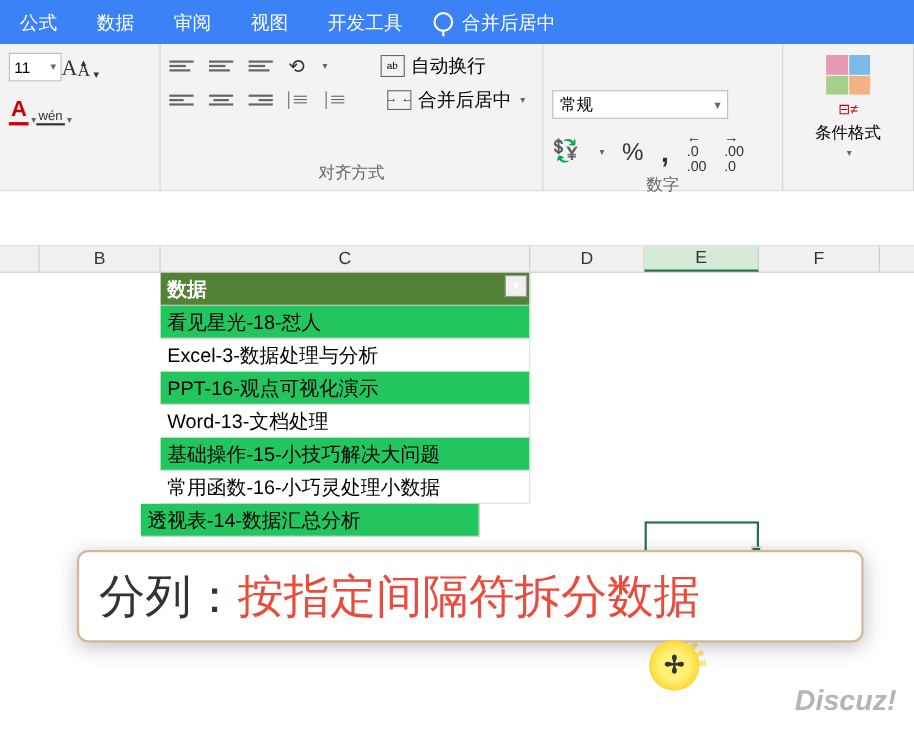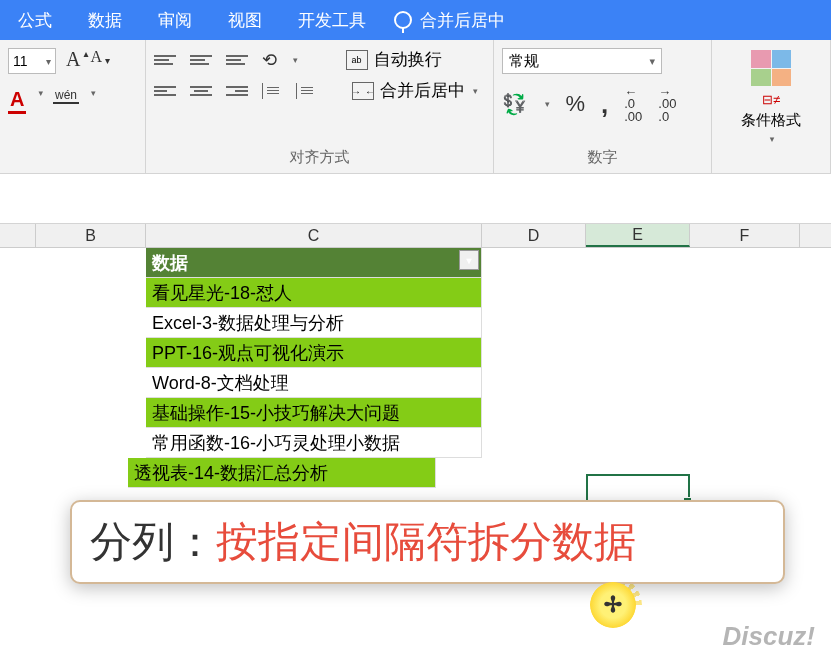--- a/index.html
+++ b/index.html
@@ -12,21 +12,21 @@
     .tellme-icon::after { content: ''; position: absolute; bottom: -6px; left: 50%; transform: translateX(-50%); width: 2px; height: 6px; background: #fff; }
     
     .ribbon-content { background: #f3f3f3; height: 134px; display: flex; border-bottom: 1px solid #d4d4d4; }
     .ribbon-group { border-right: 1px solid #d4d4d4; padding: 4px 8px; display: flex; flex-direction: column; justify-content: space-between; }
     .group-label { text-align: center; font-size: 15px; color: #666; padding: 2px 0; }
     .group-body { flex: 1; display: flex; align-items: center; gap: 6px; }
     
     .font-group { width: 146px; }
     .fontsize-select { width: 48px; height: 26px; border: 1px solid #bbb; background: #fff; font-size: 14px; display: flex; align-items: center; justify-content: space-between; padding: 0 4px; }
     .fontsize-select::after { content: '▾'; font-size: 10px; color: #666; }
-    .font-row { display: flex; gap: 10px; align-items: flex-start; }
+    .font-row { display: flex; align-items: flex-end; }
     .font-icon-a { font-size: 20px; font-family: serif; color: #333; position: relative; }
     .font-icon-a.big::after { content: '▴'; font-size: 10px; position: absolute; right: -8px; top: 0; }
     .font-icon-a.small::after { content: '▾'; font-size: 10px; position: absolute; right: -8px; bottom: 0; }
     .font-color { color: #c00; font-size: 20px; font-weight: bold; border-bottom: 3px solid #c00; padding: 0 2px; }
     .wen { font-size: 12px; color: #333; border-bottom: 2px solid #333; padding: 0 2px; }
     .dd { font-size: 9px; color: #666; margin-left: 2px; }
     
     .align-group { width: 348px; }
     .align-body { display: flex; flex-direction: column; gap: 8px; flex: 1; }
     .align-row { display: flex; gap: 14px; align-items: center; }
@@ -63,21 +63,21 @@
     .formula-bar { height: 50px; border-bottom: 1px solid #d4d4d4; background: #fff; }
     
     .grid { position: relative; }
     .col-headers { display: flex; height: 24px; background: #f0f0f0; border-bottom: 1px solid #ccc; }
     .col-h { border-right: 1px solid #ccc; text-align: center; font-size: 16px; color: #333; display: flex; align-items: center; justify-content: center; }
     .col-h.sel { background: #d6e9d8; border-bottom: 2px solid #217346; }
     .row-area { position: relative; }
     .cell { position: absolute; border-right: 1px solid #ddd; border-bottom: 1px solid #ddd; padding: 2px 6px; font-size: 18px; display: flex; align-items: center; }
     .table-header { background: #548235; color: #fff; font-weight: bold; }
     .filter-btn { position: absolute; right: 2px; top: 2px; width: 20px; height: 20px; background: #f0f0f0; border: 1px solid #999; display: flex; align-items: center; justify-content: center; font-size: 10px; }
-    .table-row-odd { background: #84cc16; }
+    .table-row-odd { background: #22c55e; }
     .table-row-even { background: #fff; }
     .sel-cell { position: absolute; border: 2px solid #217346; background: #fff; }
     .sel-cell::after { content: ''; position: absolute; right: -4px; bottom: -4px; width: 7px; height: 7px; background: #217346; border: 1px solid #fff; }
     
     .callout { position: absolute; left: 70px; top: 500px; width: 715px; height: 84px; background: #fff; border: 2px solid #d4b896; border-radius: 10px; box-shadow: 0 4px 18px rgba(0,0,0,0.25); display: flex; align-items: center; padding: 0 18px; font-size: 42px; }
     .callout .lbl { color: #333; }
     .callout .txt { color: #e74c3c; }
     
     .yellow-burst { position: absolute; left: 590px; top: 582px; width: 46px; height: 46px; background: radial-gradient(circle, #fff176 40%, #fdd835 70%, transparent 72%); border-radius: 50%; display: flex; align-items: center; justify-content: center; }
     .yellow-burst::before { content: ''; position: absolute; inset: -6px; background: conic-gradient(#fdd835 0 10deg, transparent 10deg 20deg, #fdd835 20deg 30deg, transparent 30deg 40deg, #fdd835 40deg 50deg, transparent 50deg 60deg, #fdd835 60deg 70deg, transparent 70deg 80deg, #fdd835 80deg 90deg, transparent 90deg); border-radius: 50%; z-index: -1; opacity: 0.6;}
@@ -177,21 +177,21 @@
           <span class="merge-icon"></span>
           <span>合并后居中</span>
           <span class="dd">▾</span>
         </div>
       </div>
     </div>
     <div class="group-label">对齐方式</div>
   </div>
 
   <div class="ribbon-group number-group">
-    <div class="number-body" style="padding-top:4px;">
+    <div class="number-body" style="padding-top:4px;margin-top:34px;">
       <div class="format-select">
           <span>常规</span>
         </div>
       <div class="num-row">
         <span class="currency-icon">💱</span>
           <span class="dd">▾</span>
         <span class="percent-icon">%</span>
         <span class="comma-icon">,</span>
         <span class="decimal">
             <span>←</span>
@@ -235,21 +235,21 @@
     <div class="col-h" style="width:110px;">F</div>
   </div>
   <div class="row-area">
     <div class="cell table-header" style="left:146px; top:0; width:336px; height:30px;">
       <span>数据</span>
       <div class="filter-btn">▾</div>
     </div>
     <div class="cell table-row-odd" style="left:146px; top:30px; width:336px; height:30px;">看见星光-18-怼人</div>
     <div class="cell table-row-even" style="left:146px; top:60px; width:336px; height:30px;">Excel-3-数据处理与分析</div>
     <div class="cell table-row-odd" style="left:146px; top:90px; width:336px; height:30px;">PPT-16-观点可视化演示</div>
-    <div class="cell table-row-even" style="left:146px; top:120px; width:336px; height:30px;">Word-8-文档处理</div>
+    <div class="cell table-row-even" style="left:146px; top:120px; width:336px; height:30px;">Word-13-文档处理</div>
     <div class="cell table-row-odd" style="left:146px; top:150px; width:336px; height:30px;">基础操作-15-小技巧解决大问题</div>
     <div class="cell table-row-even" style="left:146px; top:180px; width:336px; height:30px;">常用函数-16-小巧灵处理小数据</div>
     <div class="cell table-row-odd" style="left:128px; top:210px; width:308px; height:30px;">透视表-14-数据汇总分析</div>
 
     <div class="sel-cell" style="left:586px; top:226px; width:104px; height:30px;"></div>
   </div>
 </div>
 
 <div class="callout">
   <span class="lbl">分列：</span>

